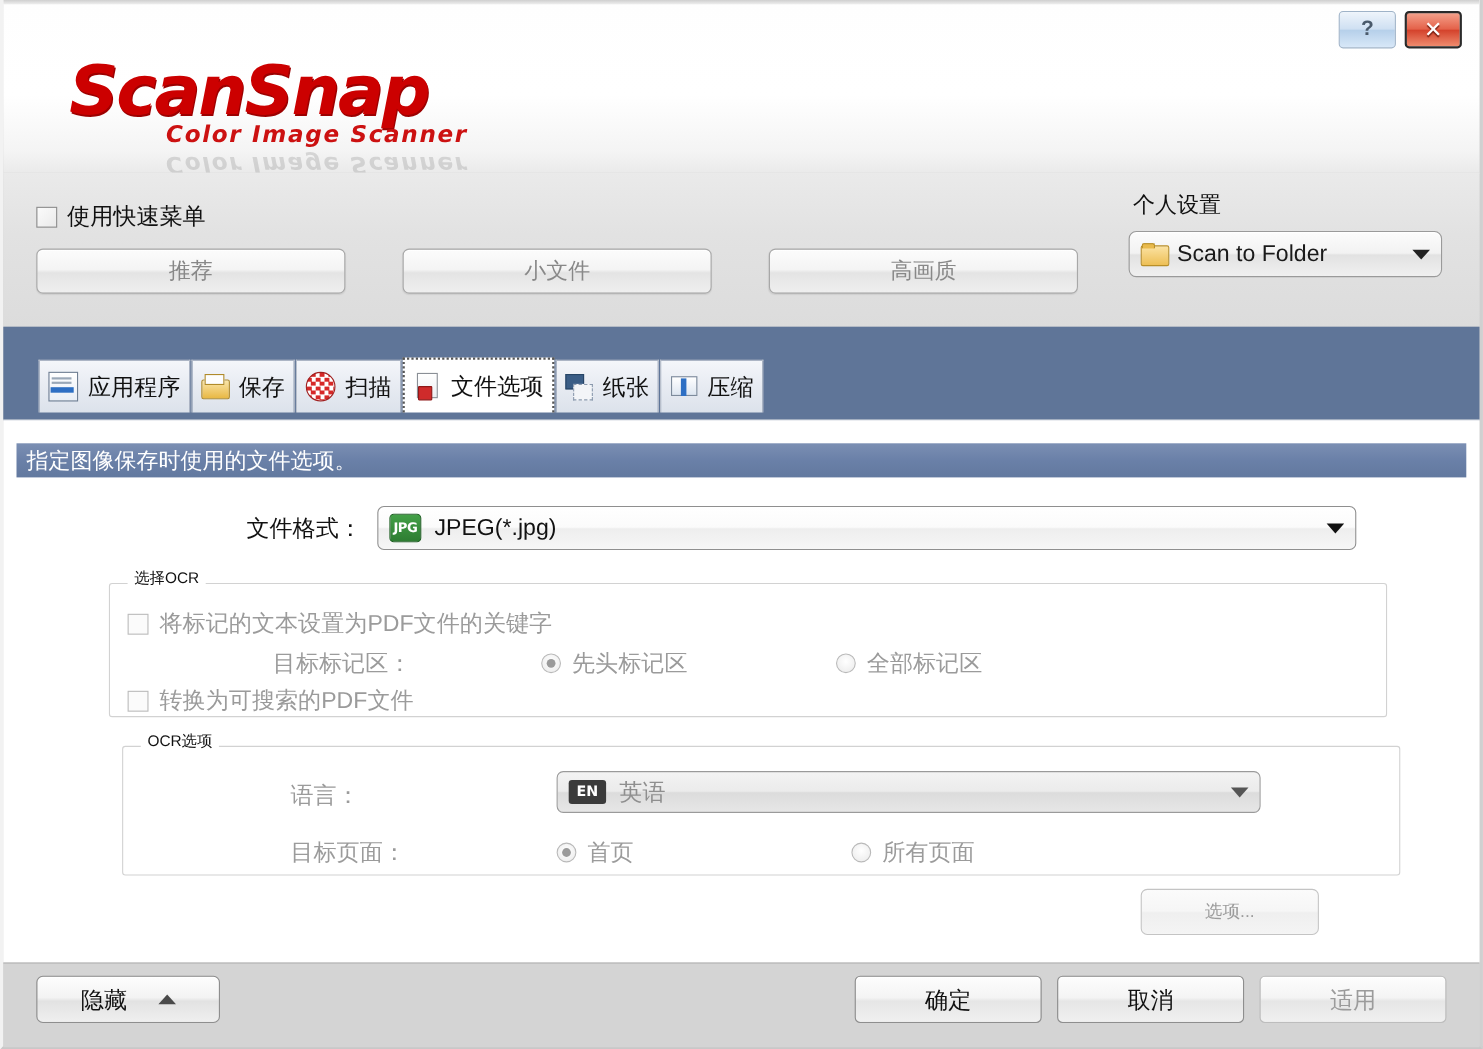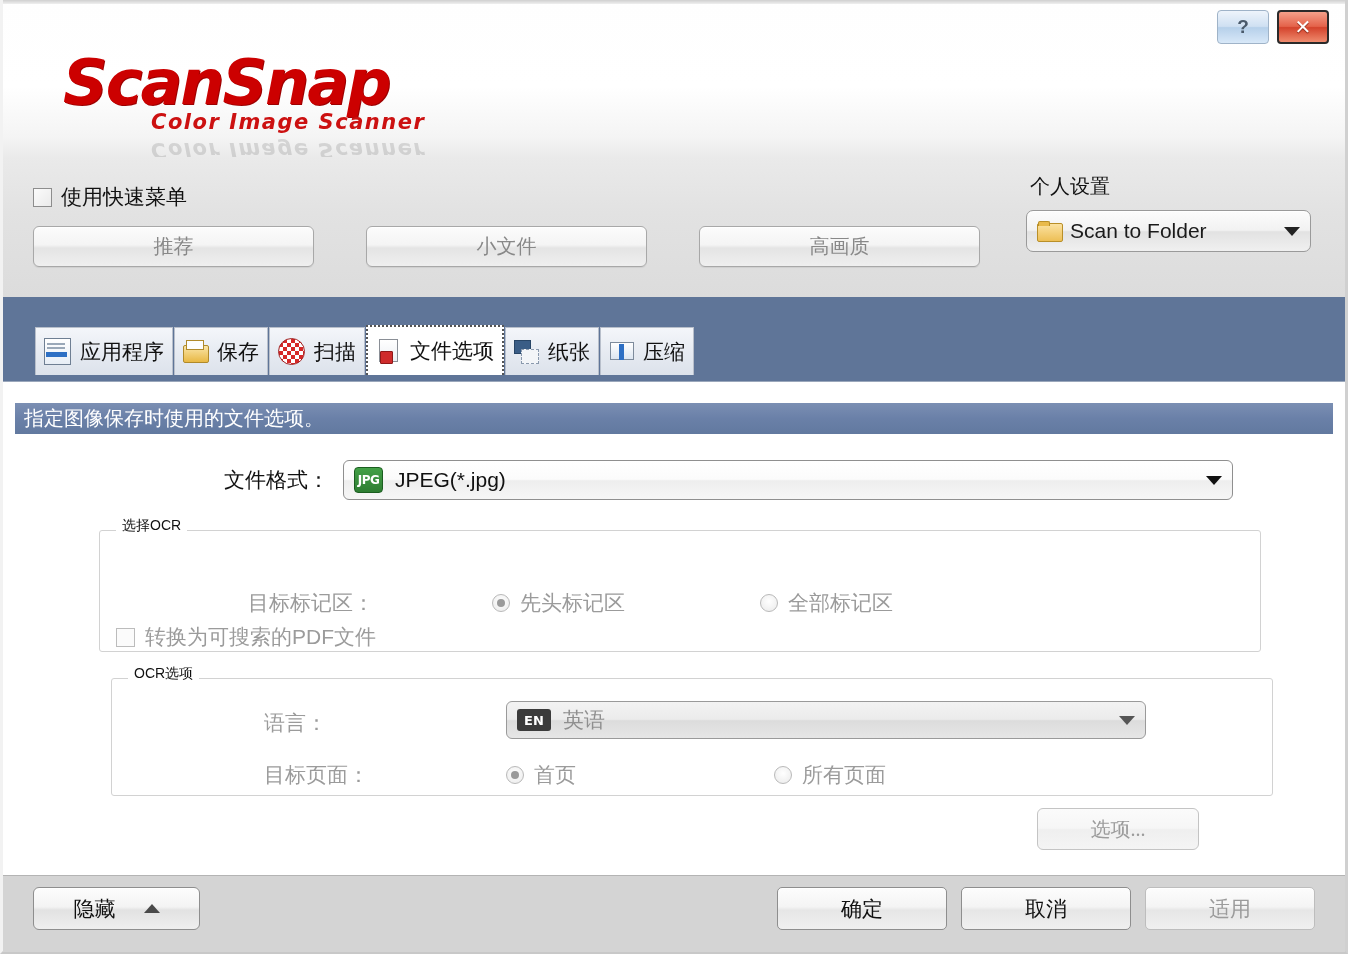--- a/index.html
+++ b/index.html
@@ -287,21 +287,21 @@
     font-family:"DejaVu Sans", sans-serif;
   }
   .dd-lang-text{ flex:1; font-size:21px; color:#8f8f8f; }
   .caret-gry { width:0;height:0;border-left:8px solid transparent;border-right:8px solid transparent;border-top:9px solid #555; }
 
   .btn-options {
     position:absolute; left:1034px; top:426px; width:162px; height:42px;
     border:1px solid #c4c4c4; border-radius:6px;
     background: linear-gradient(180deg,#fbfbfb 0%, #f6f6f6 48%, #efefef 52%, #f4f4f4 100%);
     display:flex; align-items:center; justify-content:center;
-    font-size:20px; color:#9b9b9b; box-sizing:border-box; cursor:pointer;font-family:Liberation Serif, serif;
+    font-size:16px; color:#9b9b9b; box-sizing:border-box; cursor:pointer;
   }
 
   
   .bottombar {
     position:absolute; left:0; top:875px; width:1342px; height:76px;
     background:#d4d4d4;
     border-top:1px solid #b4b4b4;
   }
   .btn-hide {
     position:absolute; left:30px; top:11px; width:167px; height:43px;
@@ -409,20 +409,24 @@
       <div class="dd-format">
         <span class="jpg-ic">JPG</span>
         <span class="dd-text">JPEG(*.jpg)</span>
         <span class="caret-blk"></span>
       </div>
     </div>
 
     <div class="gbox" id="gbox-ocr">
       <div class="gtitle">选择OCR</div>
 
+      <div class="ck-row" style="left:16px; top:22px;">
+        <span class="cb-dis"></span>
+        <span class="txt-dis">将标记的文本设置为PDF文件的关键字</span>
+      </div>
 
       <div class="ck-row" style="left:148px; top:58px;">
         <span class="txt-dis">目标标记区：</span>
       </div>
       <div class="ck-row" style="left:392px; top:58px;">
         <span class="radio on"></span>
         <span class="txt-dis">先头标记区</span>
       </div>
       <div class="ck-row" style="left:660px; top:58px;">
         <span class="radio"></span>

